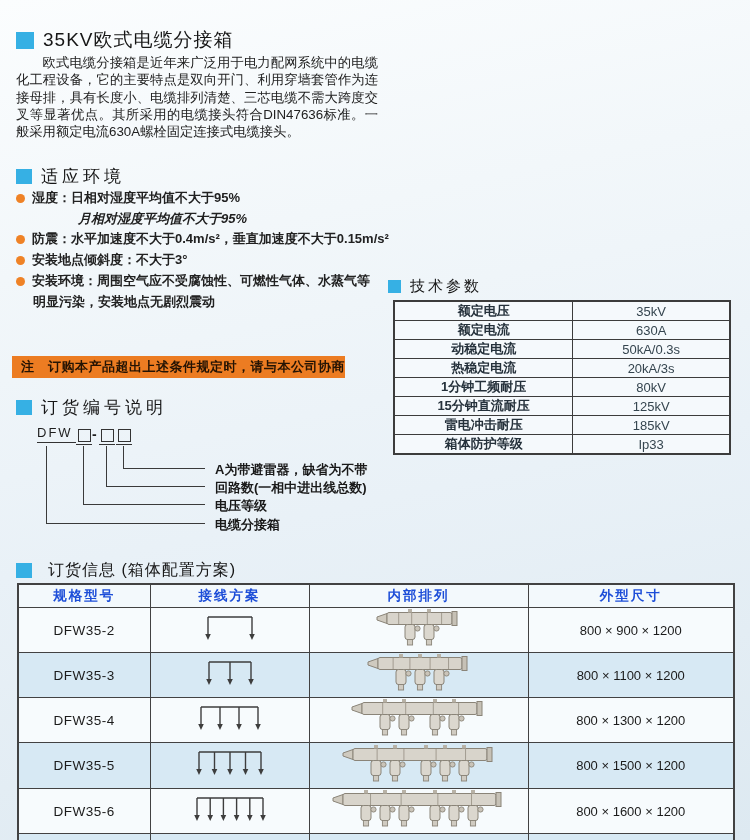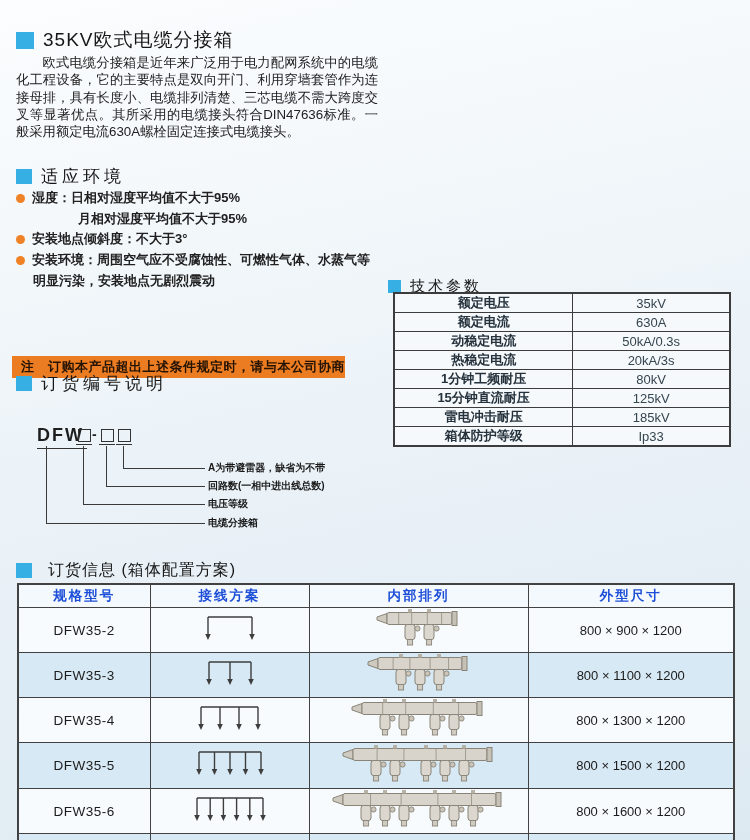--- a/index.html
+++ b/index.html
@@ -29,44 +29,44 @@
     position:absolute; left:16px; top:54px; width:362px;
     font-size:13.3px; line-height:17.3px; font-weight:400;
     text-align:justify; text-indent:2em; color:#212121;
   }
 
   
   #env-list { position:absolute; left:16px; top:188px; width:378px; }
   .env-item { position:relative; padding-left:16px; font-size:13px; font-weight:600; line-height:20.7px; color:#212121; white-space:nowrap; }
   .env-item .dot { position:absolute; left:0; top:6px; width:9px; height:9px; border-radius:50%; background:#ef8226; }
   .env-item.no-bullet { padding-left:17px; }
-  .env-item.no-bullet.indent-label { padding-left:62px; }
+  .env-item.no-bullet.indent-label { padding-left:62px;font-style:italic; }
 
   
   #note-bar {
     position:absolute; left:12px; top:356px; width:333px; height:22px;
     background:#ec7c22; color:#241303; font-size:13px; font-weight:700;
     line-height:22px; padding-left:9px; box-sizing:border-box; letter-spacing:0.5px;
     white-space:nowrap; overflow:hidden;
   }
 
   
   #dfw-prefix {
-    position:absolute; left:37px; top:425px; font-size:18px; font-weight:700;
+    position:absolute; left:37px; top:425px; font-size:13px; font-weight:400;
     letter-spacing:2px; border-bottom:1.5px solid #333; padding:0 3px 2px 0;
   }
   .code-box { position:absolute; top:429px; width:11px; height:11px; border:1.5px solid #333; background:transparent; }
   .box-line { position:absolute; top:444px; width:16px; height:0; border-top:1.5px solid #333; }
   #code-dash { position:absolute; left:92px; top:426px; font-size:14px; font-weight:700; }
   .lline { position:absolute; border-left:1.4px solid #3a3a3a; border-bottom:1.4px solid #3a3a3a; }
-  .code-label { position:absolute; left:208px; font-size:10px; font-weight:700; color:#191919; white-space:nowrap; }
+  .code-label { position:absolute; left:215px; font-size:13px; font-weight:700; color:#191919; white-space:nowrap; }
 
   
   #tech-table {
-    position:absolute; left:393px; top:292px; width:338px;
+    position:absolute; left:393px; top:300px; width:338px;
     border-collapse:collapse; border:2px solid #3c3c3c;
   }
   #tech-table td {
     border:1px solid #3c3c3c; height:17.9px; padding:0;
     font-size:13px; text-align:center; background:#f5f9fc;
   }
   #tech-table td.param-name { font-weight:600; color:#25313b; }
   #tech-table td.param-value { font-weight:500; color:#35454f; }
 
   
@@ -98,28 +98,29 @@
 
   <div id="intro">欧式电缆分接箱是近年来广泛用于电力配网系统中的电缆化工程设备，它的主要特点是双向开门、利用穿墙套管作为连接母排，具有长度小、电缆排列清楚、三芯电缆不需大跨度交叉等显著优点。其所采用的电缆接头符合DIN47636标准。一般采用额定电流630A螺栓固定连接式电缆接头。</div>
 
   <div class="sec sub" id="env-sec" style="left:16px; top:165px;">
     <span class="sq"></span>
     <span class="t">适应环境</span>
   </div>
   <div id="env-list">
       <div class="env-item"><span class="dot"></span><span>湿度：日相对湿度平均值不大于95%</span></div>
       <div class="env-item no-bullet indent-label"><span>月相对湿度平均值不大于95%</span></div>
+      <div class="env-item"><span class="dot"></span><span>防震：水平加速度不大于0.4m/s²，垂直加速度不大于0.15m/s²</span></div>
       <div class="env-item"><span class="dot"></span><span>安装地点倾斜度：不大于3°</span></div>
       <div class="env-item"><span class="dot"></span><span>安装环境：周围空气应不受腐蚀性、可燃性气体、水蒸气等</span></div>
       <div class="env-item no-bullet"><span>明显污染，安装地点无剧烈震动</span></div>
     </div>
 
   <div id="note-bar">注　订购本产品超出上述条件规定时，请与本公司协商。</div>
 
-  <div class="sec sub" id="code-sec" style="left:16px; top:372px;">
+  <div class="sec sub" id="code-sec" style="left:16px; top:396px;">
     <span class="sq"></span>
     <span class="t">订货编号说明</span>
   </div>
 
   <span id="dfw-prefix">DFW</span>
   <span class="code-box" style="left:78px;"></span>
   <span id="code-dash">-</span>
   <span class="code-box" style="left:101px;"></span>
   <span class="code-box" style="left:118px;"></span>
   <span class="box-line" style="left:76px;"></span>

